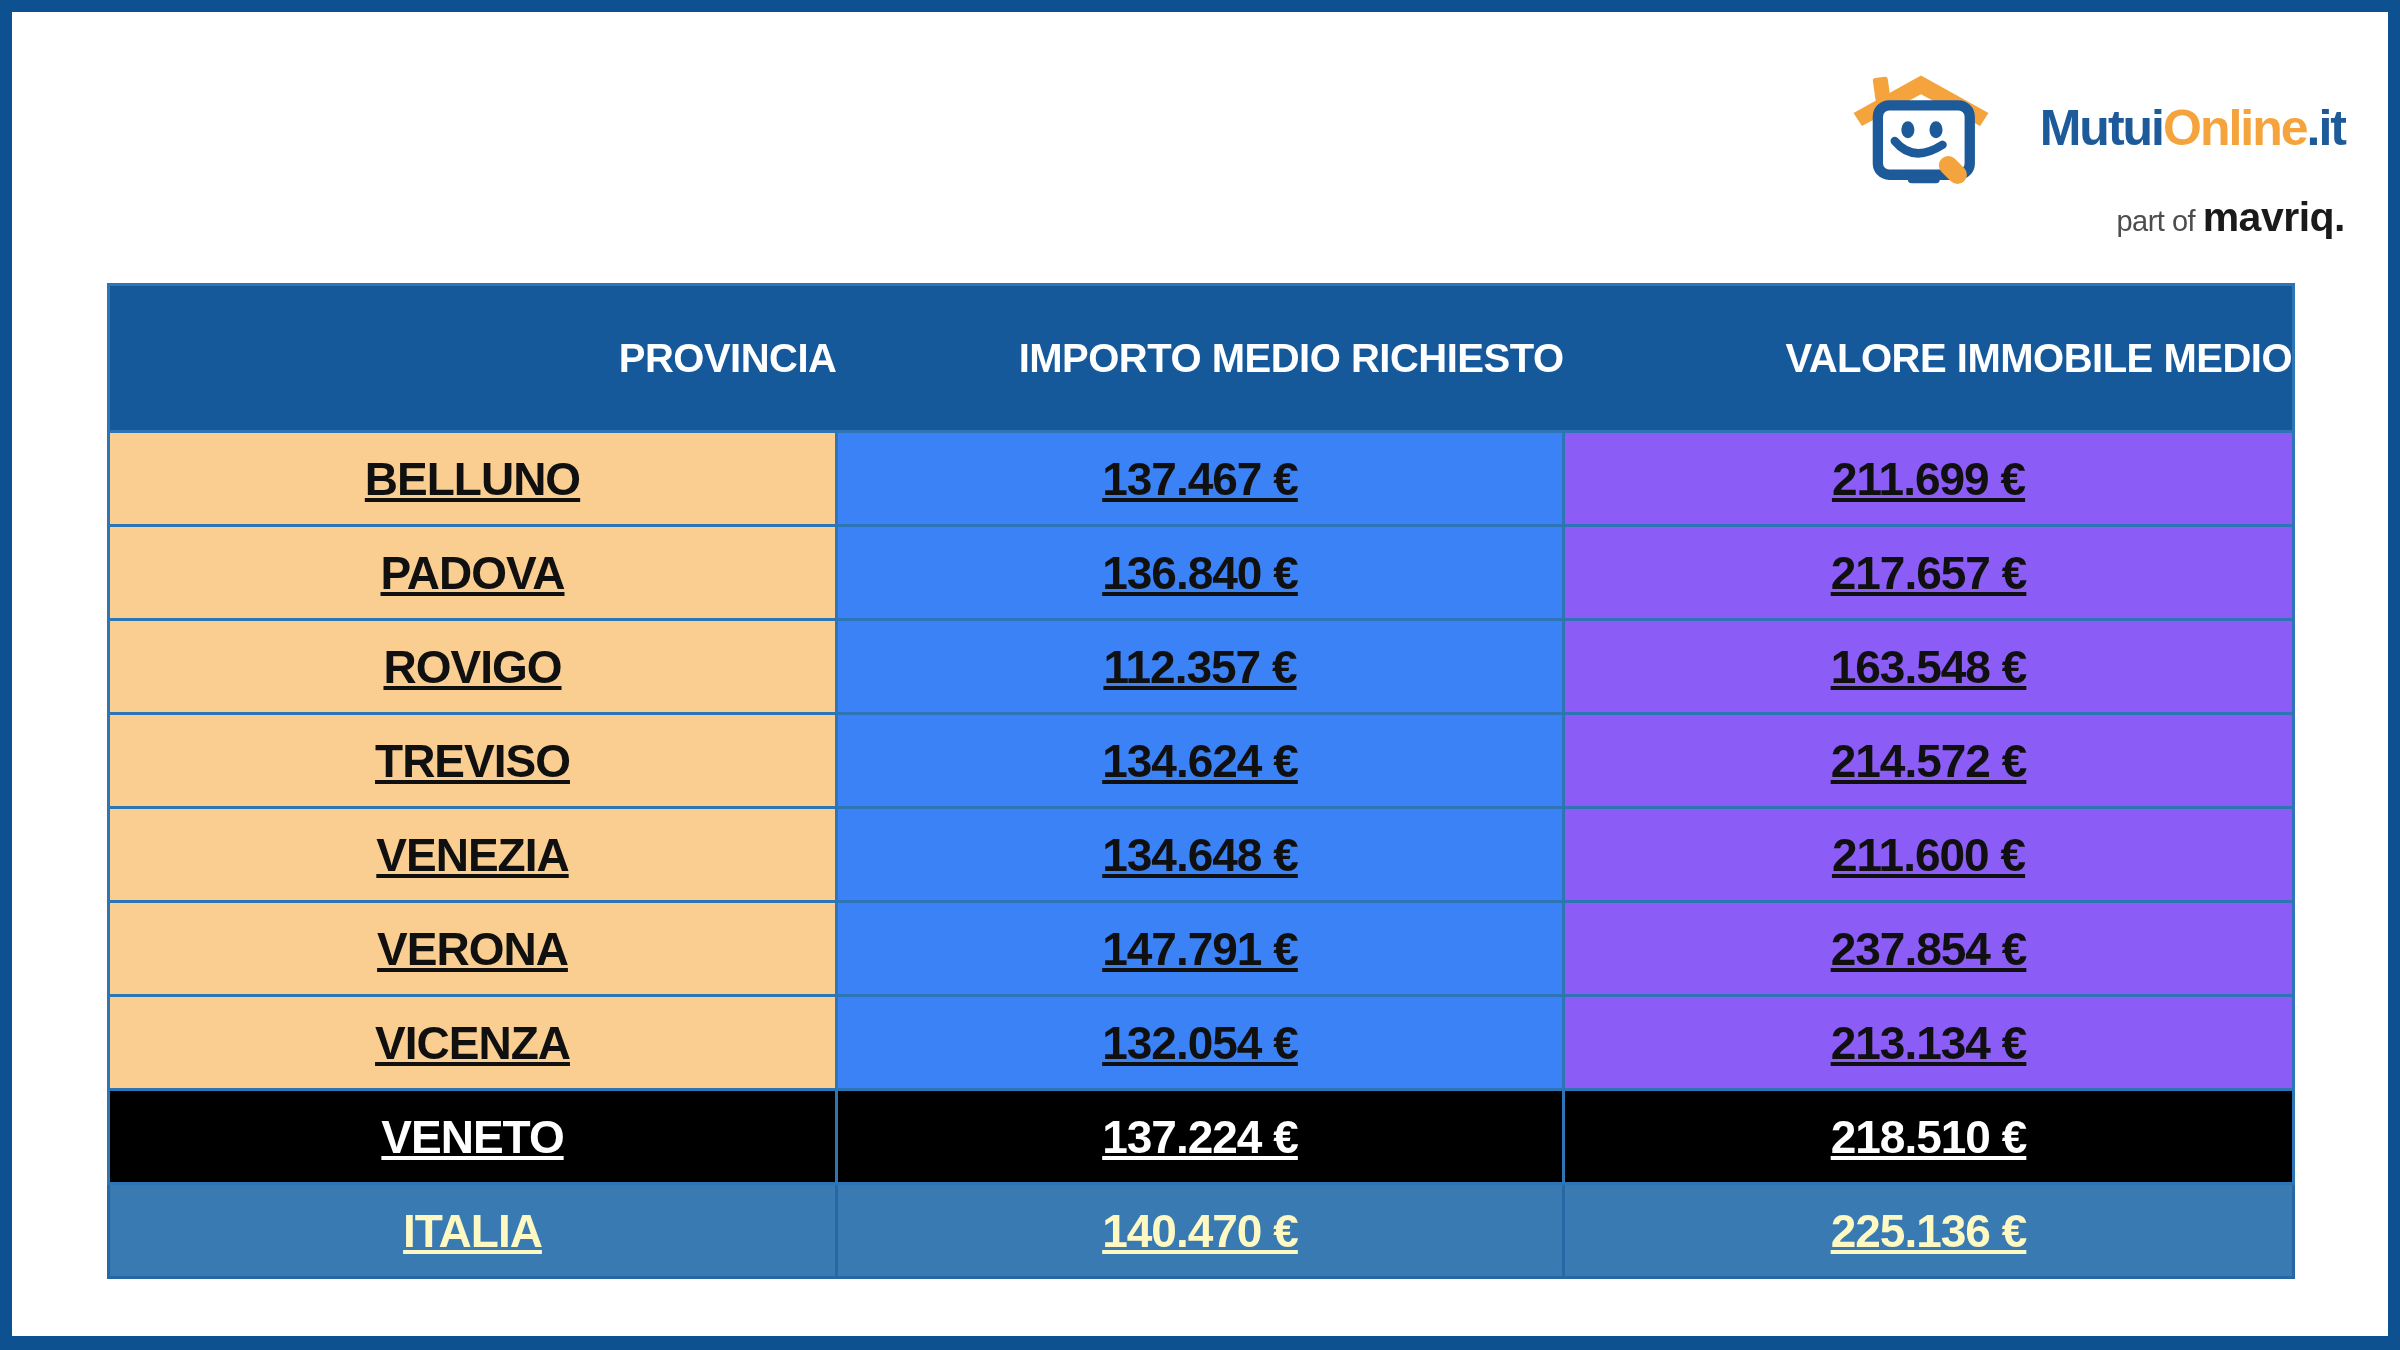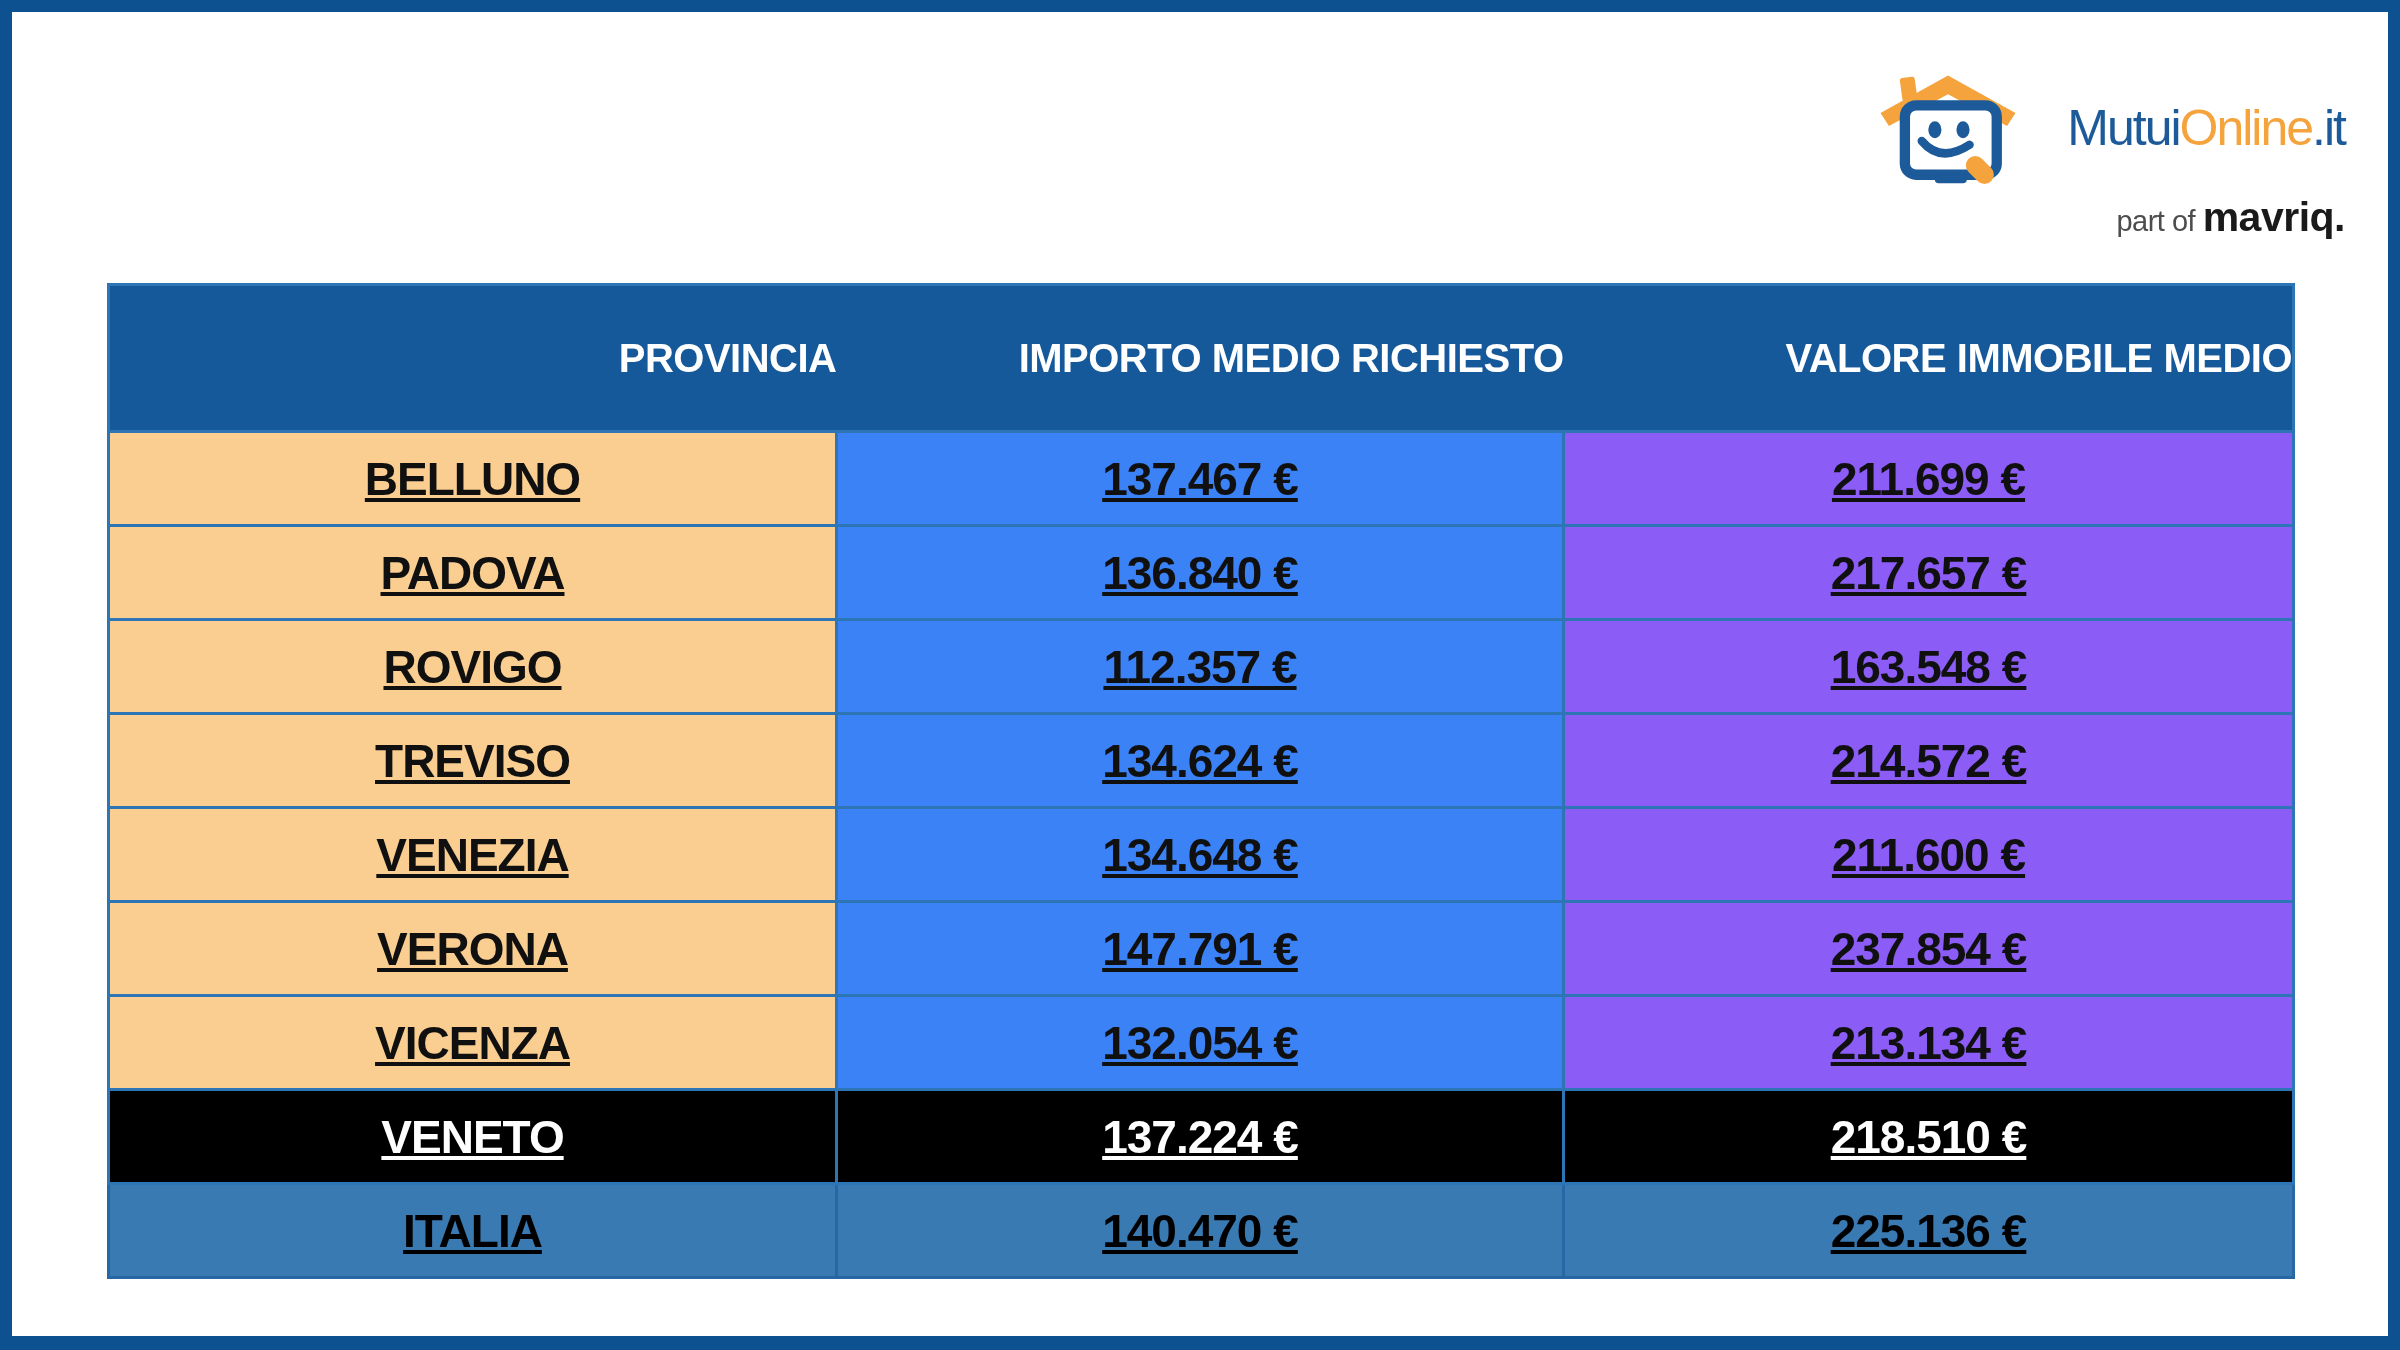--- a/index.html
+++ b/index.html
@@ -23,21 +23,21 @@
   }
   .sub-title {
     margin-top:16px;
     font-size:42px; font-weight:bold; color:#F7A43D;
     letter-spacing:-1px; white-space:nowrap;
   }
 
   
   .logo { position:absolute; top:52px; right:43px; display:flex; flex-direction:column; align-items:flex-end; }
   .logo-row { display:flex; align-items:center; gap:10px; }
-  .brand { font-size:50px; font-weight:normal; letter-spacing:-2px; white-space:nowrap;margin-left:34px; }
+  .brand { font-size:50px; font-weight:bold; letter-spacing:-2px; white-space:nowrap;margin-left:34px; }
   .brand .b-blue { color:#1C5A99; }
   .brand .b-orange { color:#F5A33C; }
   .tagline { margin-top:2px; font-size:29px; color:#4D4D4D; letter-spacing:-0.5px; }
   .tagline .mavriq { font-weight:bold; font-size:41px; color:#1A1A1A; }
 
   
   table.data {
     position:absolute; left:95px; top:271px;
     width:2185px; table-layout:fixed;
     border-collapse:collapse;
@@ -55,21 +55,21 @@
     font-size:46px; font-weight:bold; color:#101010;
     letter-spacing:-1px;
     border:3px solid #2E75B6;
     text-decoration:underline;
   }
   tr.province-row td.provincia { background:#F9CE90; }
   tr.province-row td.importo   { background:#3b82f6; }
   tr.province-row td.valore    { background:#8b5cf6; }
 
   tr.region-row td  { background:#000000; color:#ffffff; border-color:#2E75B6; }
-  tr.country-row td { background:#3A7AB3; color:#000000; border-color:#2767A3; }
+  tr.country-row td { background:#3A7AB3; color:#fef9c3; border-color:#2767A3; }
 </style>
 </head>
 <body>
 
 <div class="canvas">
 
 
   <div class="logo">
     <div class="logo-row">
       <span>

